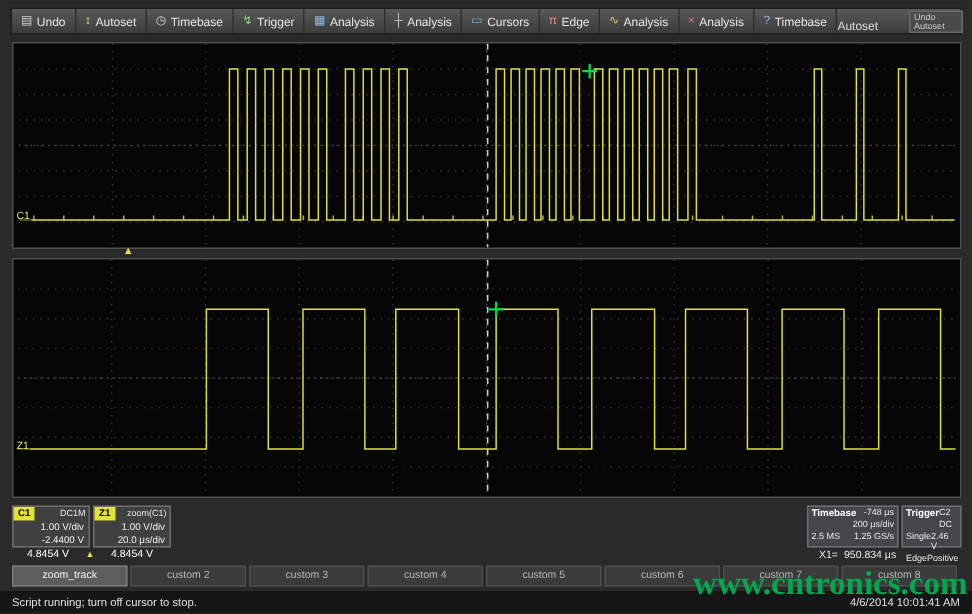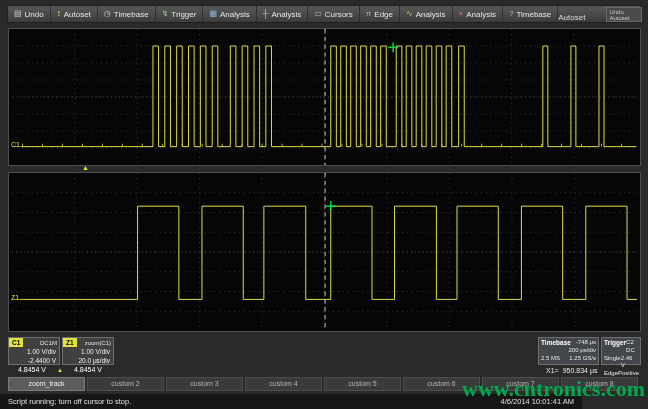--- a/index.html
+++ b/index.html
@@ -38,21 +38,21 @@
   .info-row { display:flex; justify-content:space-between; line-height:7.8px; }
   .info-title { font-weight:bold; font-size:6.5px; color:#ffffff; }
   .x1-readout { position:absolute; color:#e8e8e8; font-size:7px; }
   .x1-readout span { margin-right:4px; }
 
   .tabs { position:absolute; left:8px; top:377px; display:flex; gap:2px; }
   .tab { width:77px; height:14px; background:#3b3b3b; border:1px solid #4d4d4d; color:#b5b5b5;
          font-size:7px; text-align:center; line-height:12px; }
   .tab.selected { background:#5d5d5d; color:#f2f2f2; border-color:#7a7a7a; }
 
-  .statusbar { position:absolute; left:0; top:394px; width:582px; height:15px; background:#161616;
+  .statusbar { position:absolute; left:0; top:394px; width:648px; height:15px; background:#161616;
                display:flex; justify-content:space-between; align-items:center; padding:0 8px;
                font-size:7.5px; color:#e0e0e0; }
 
   .watermark { position:absolute; right:3px; bottom:7px; font-size:22px; font-weight:bold;
                letter-spacing:0; z-index:10;font-family:Liberation Serif, serif; }
 </style>
 </head>
 <body>
 
 <div class="screen">

